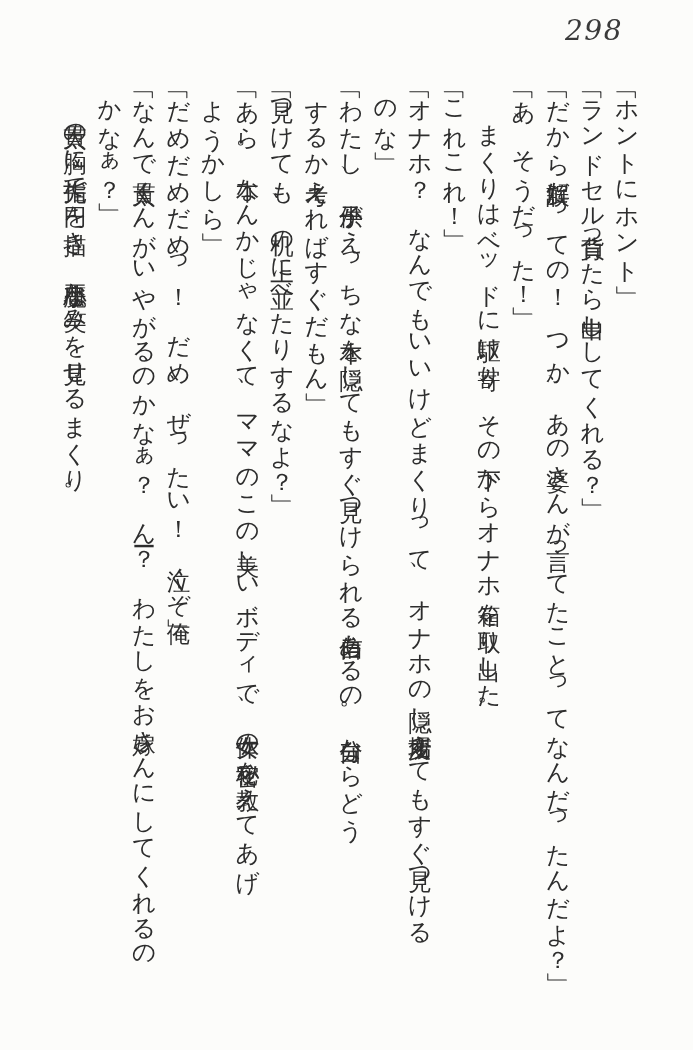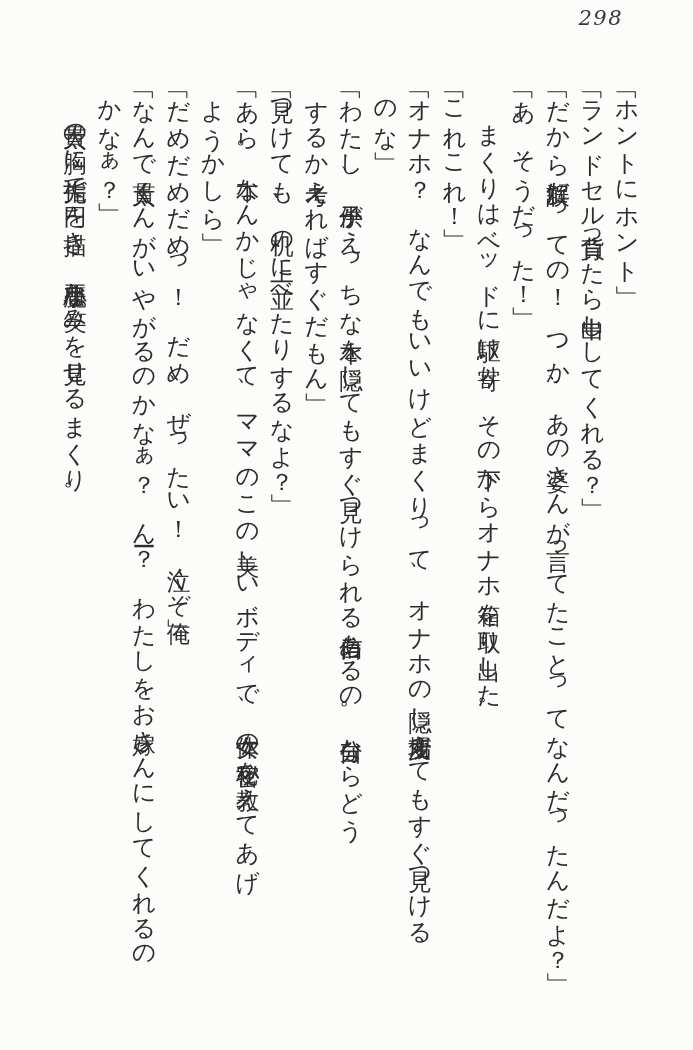--- a/index.html
+++ b/index.html
@@ -10,25 +10,25 @@
   .page {
     position: relative;
     width: 693px;
     height: 1050px;
     background: #fcfcfa;
     overflow: hidden;
     font-family: "DejaVu Serif", "Liberation Serif", serif;
   }
   .page-number {
     position: absolute;
-    top: 6px;
+    top: 14px;
     right: 70px;
     font-family: "DejaVu Serif", "Liberation Serif", serif;
     font-style: italic;
-    font-size: 21px;
+    font-size: 28px;
     letter-spacing: 1.5px;
     color: #3a3a3a;
   }
   .text-block {
     position: absolute;
     top: 84px;
     right: 49px;
     height: 932px;
     writing-mode: vertical-rl;
     text-orientation: mixed;

